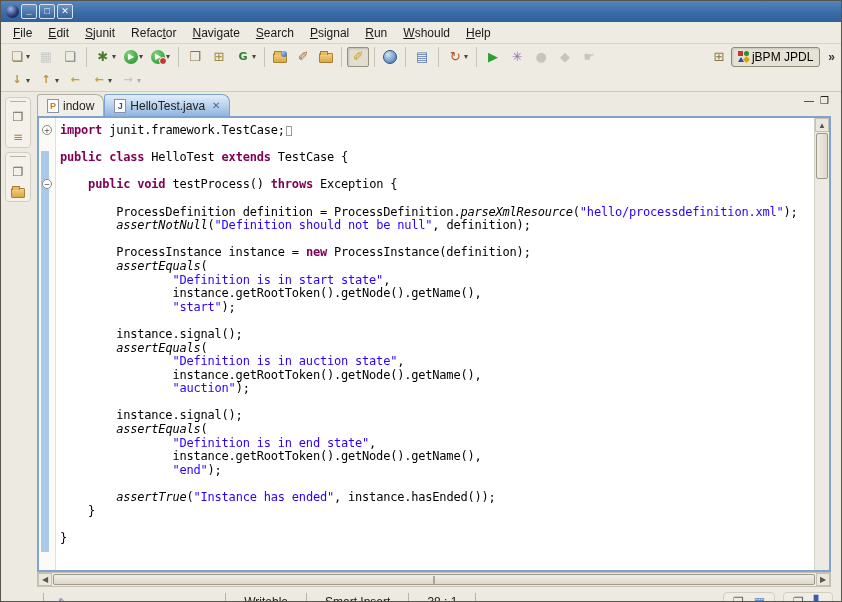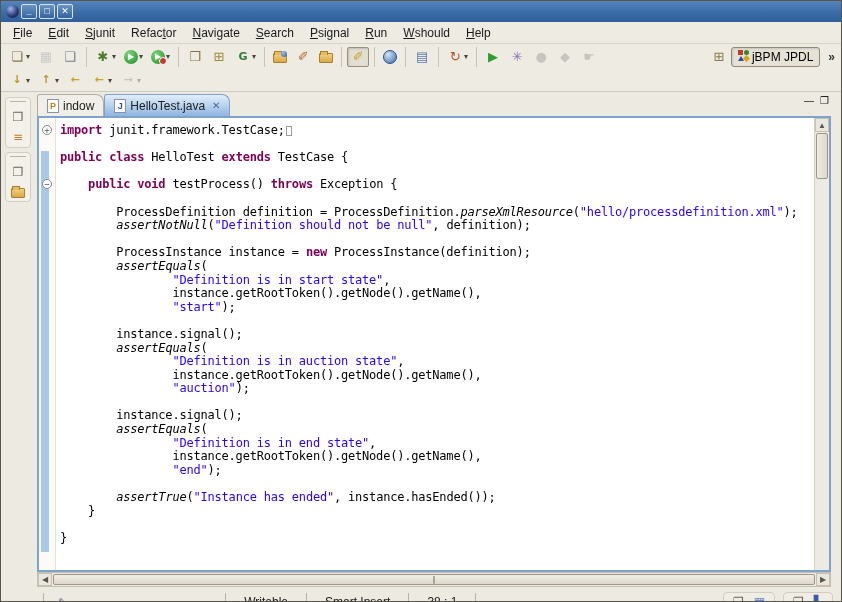--- a/index.html
+++ b/index.html
@@ -45,21 +45,21 @@
     border-radius:50%; background:#c23a2e; border:1px solid #fff; }
   .globe { width:14px; height:14px; border-radius:50%;
     background:radial-gradient(circle at 35% 30%,#cfe4f7,#3a6aa5); border:1px solid #2b5384; }
   .cssfolder { width:14px; height:10px; background:linear-gradient(180deg,#f4d084,#d8a844);
     border:1px solid #a8812f; border-radius:1px; position:relative; margin-top:3px; }
   .cssfolder::before { content:""; position:absolute; left:0; top:-3px; width:6px; height:3px;
     background:#e7bc5e; border:1px solid #a8812f; border-bottom:none; }
   .cssfolder.dotblue::after { content:""; position:absolute; right:-1px; top:-3px; width:6px; height:6px;
     border-radius:50%; background:radial-gradient(circle at 35% 30%,#9cc0ea,#2e5f9e); }
   #persp-zone { margin-left:auto; display:flex; align-items:center; padding-right:6px; }
-  #persp-btn { display:flex; align-items:flex-start; gap:3px; background:#e6e2d6; border:1px solid #8f8a7c;
+  #persp-btn { display:flex; align-items:center; gap:3px; background:#e6e2d6; border:1px solid #8f8a7c;
     border-radius:3px; padding:2px 6px; font-size:12px; box-shadow:inset 1px 1px 2px rgba(0,0,0,.12); }
   .mini4 { display:grid; grid-template-columns:5px 5px; grid-gap:1px; }
   .mini4 i { width:5px; height:5px; display:block; }
   .mini4 .r { background:#c0392b; } .mini4 .g { background:#2e8b2e; border-radius:50%; }
   .mini4 .b { width:0; height:0; background:none; border-left:3px solid transparent; border-right:3px solid transparent; border-bottom:5px solid #2b4fa0; }
   .mini4 .y { background:#d8a516; transform:rotate(45deg); }
   #persp-more { font-size:12px; font-weight:bold; color:#333; margin-left:8px; }
 
   
   #left-tray { position:absolute; left:0; top:92px; width:34px; bottom:32px; background:#edeae2; }

